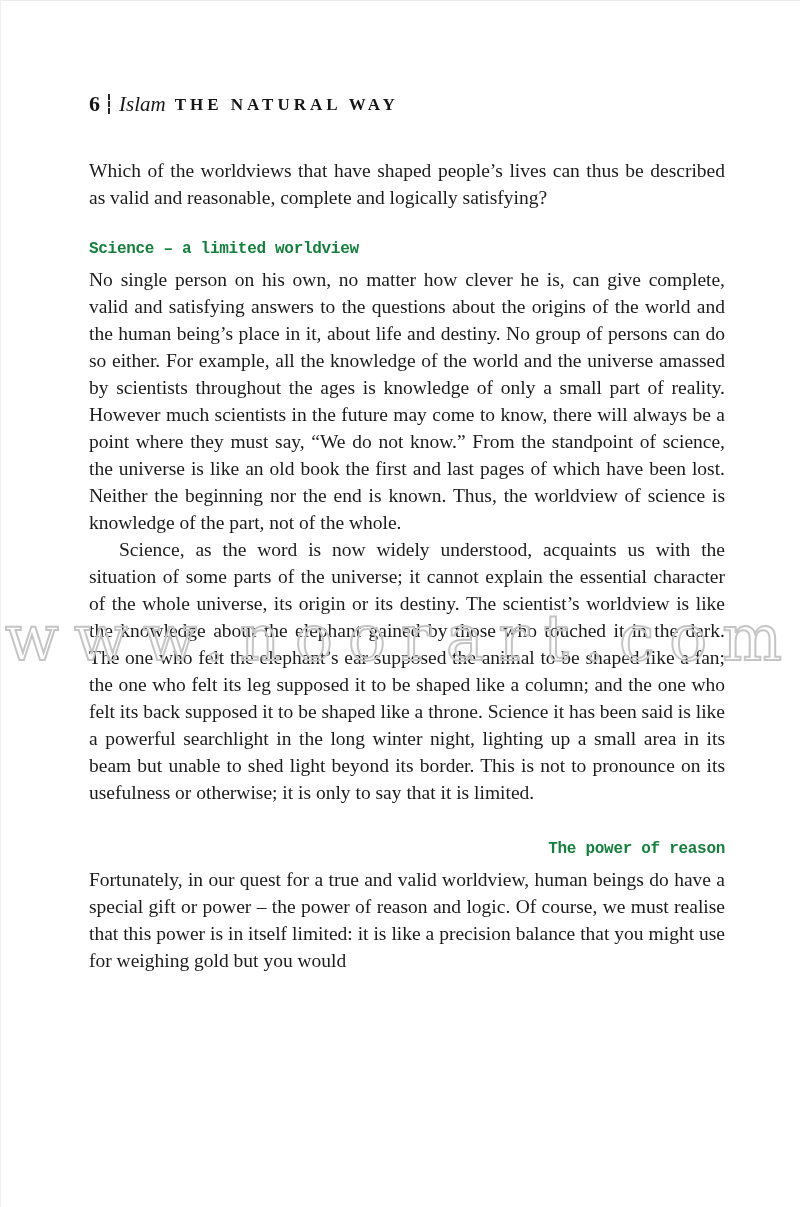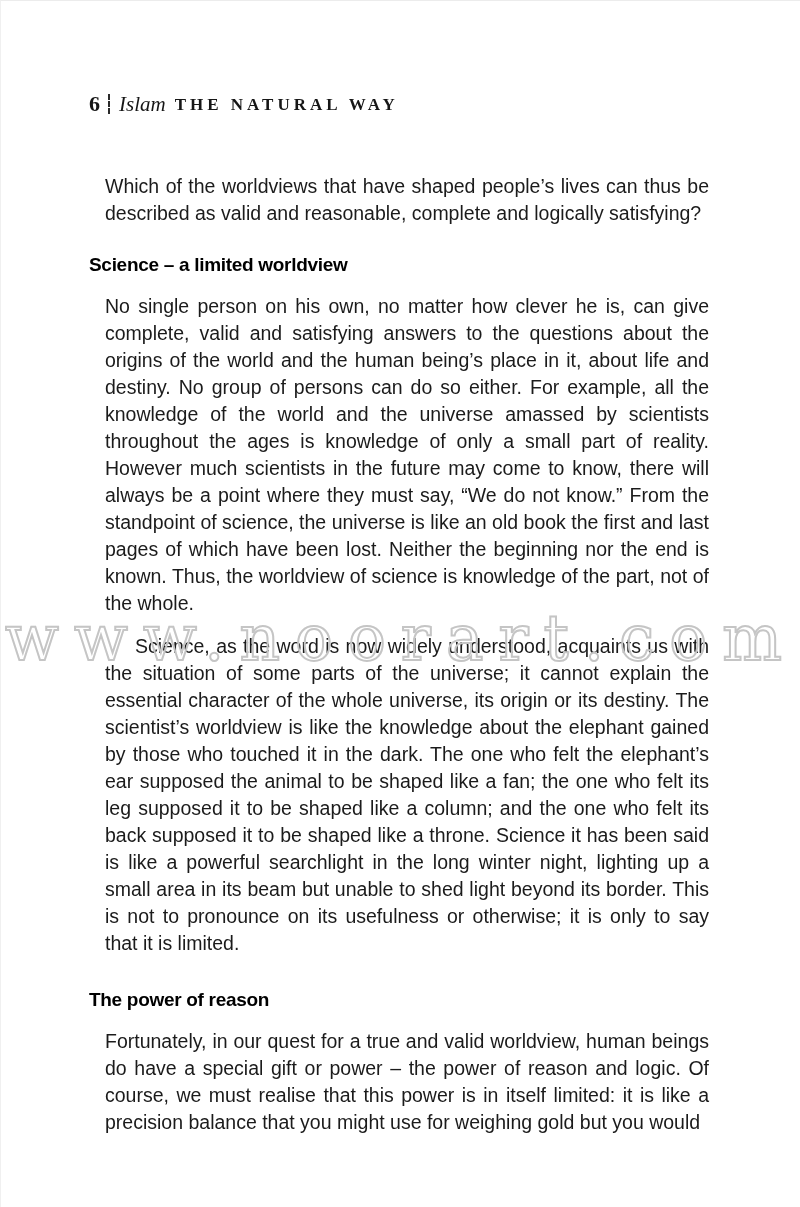--- a/index.html
+++ b/index.html
@@ -57,40 +57,41 @@
   }
   
   .text-block {
     position: absolute;
     left: 88px;
     top: 156px;
     width: 636px;
     color: #1b1b1b;
   }
   .body-para {
-    font-family: Liberation Sans, sans-serif;
+    font-family: Liberation Serif, serif;
     font-size: 19.5px;
     line-height: 27px;
     text-align: justify;
-    margin: 16px;
+    margin: 0;
   }
   .body-para.indent-first {
     text-indent: 30px;
   }
   .section-heading {
-    font-family: Liberation Sans, sans-serif;
+    font-family: Liberation Mono, monospace;
     font-weight: bold;
-    font-size: 19px;
+    font-size: 16px;
     line-height: 24px;
     letter-spacing: -0.3px;
     margin: 26px 0 5px 0;
-    color: #000000;
+    color: #15803d;
   }
   .section-heading.second {
     margin-top: 31px;
+    text-align: right;
   }
   
   .watermark {
     position: absolute;
     top: 560px;
     left: 0;
     width: 800px;
     height: 82px;
     display: flex;
     align-items: center;

